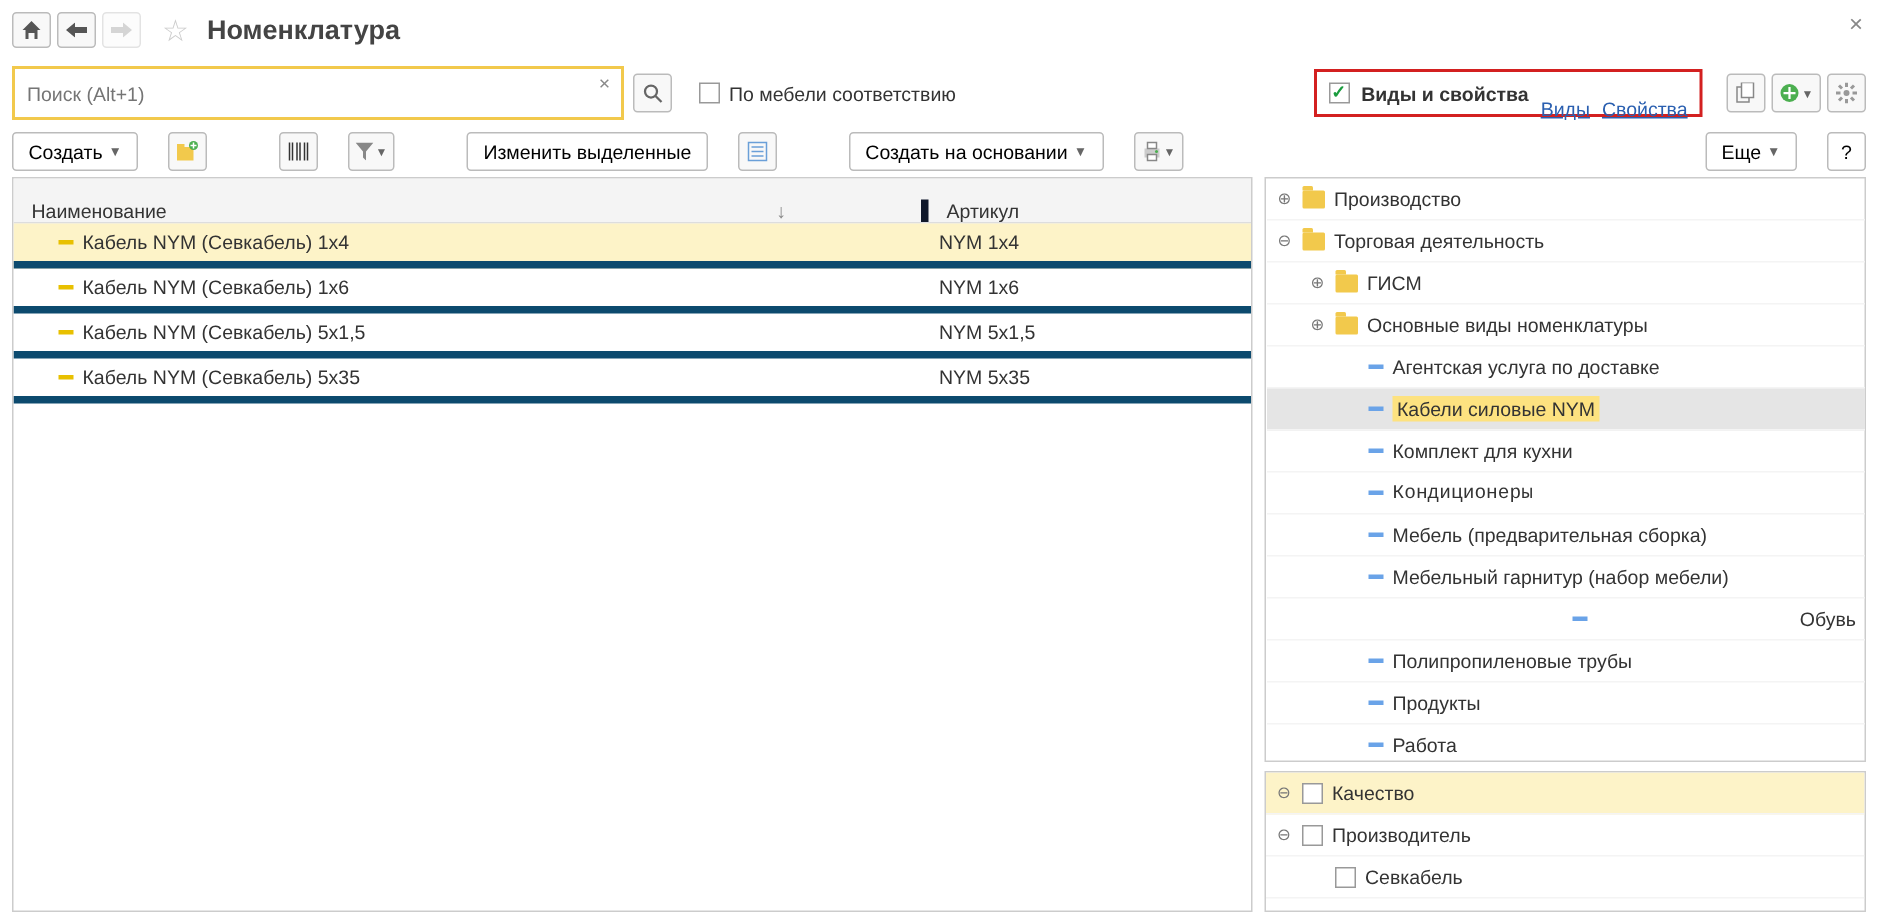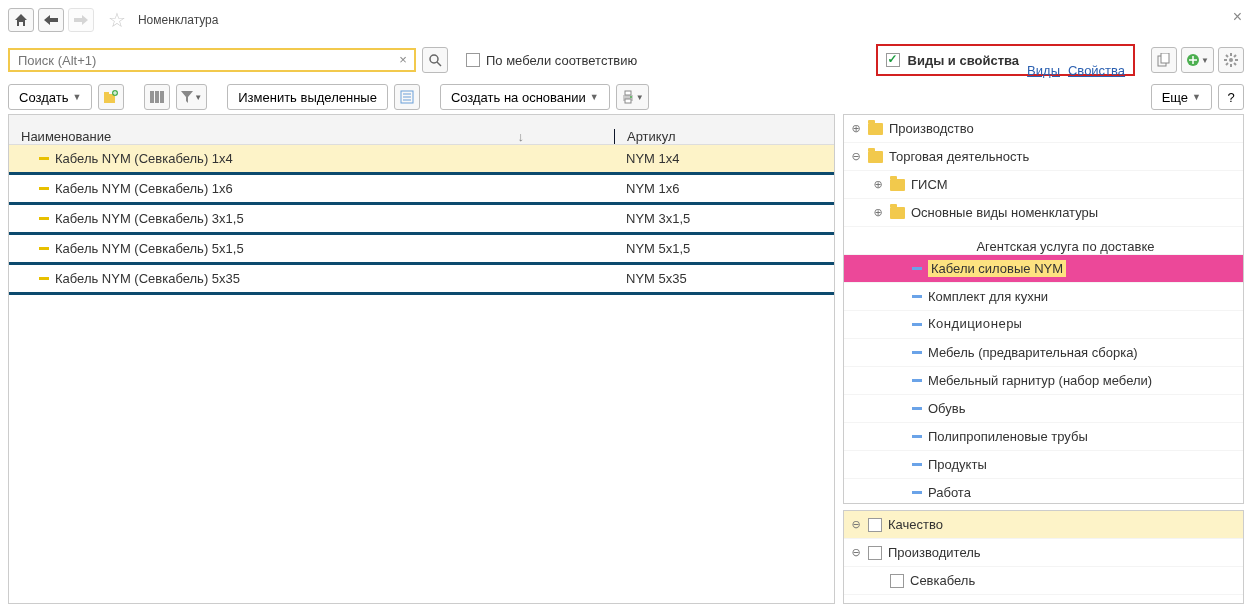--- a/index.html
+++ b/index.html
@@ -1,54 +1,54 @@
 <!DOCTYPE html>
 <html><head>
 <meta charset="utf-8">
 <style>
 * { box-sizing: border-box; margin: 0; padding: 0; }
 body { font-family: Arial, sans-serif; font-size: 13px; color: #333; background: #fff; width: 1252px; height: 614px; overflow: hidden; position: relative; }
 .header-row { display: flex; align-items: center; height: 40px; padding: 4px 8px; gap: 4px; }
 .nav-btn { width: 26px; height: 24px; border: 1px solid #bbb; background: #f8f8f8; border-radius: 3px; display: flex; align-items: center; justify-content: center; cursor: pointer; }
 .nav-btn.disabled { opacity: 0.4; }
 .star { color: #ccc; font-size: 20px; margin: 0 8px 0 10px; }
-.page-title { font-size: 12px; font-weight: normal; color: #444; }
+.page-title { font-size: 18px; font-weight: bold; color: #444; }
 .close-x { position: absolute; right: 10px; top: 8px; font-size: 16px; color: #888; cursor: pointer; }
 .row2 { display: flex; align-items: center; padding: 4px 8px; gap: 6px; }
 .search-wrap { position: relative; width: 408px; }
-.search-input { width: 100%; height: 24px; border: 2px solid #f2c94c; padding: 0 26px 0 8px; font-size: 13px; color: #999; }
+.search-input { width: 100%; height: 36px; border: 2px solid #f2c94c; padding: 0 26px 0 8px; font-size: 13px; color: #999; }
 .search-clear { position: absolute; right: 4px; top: 4px; width: 18px; height: 18px; color: #888; text-align: center; cursor: pointer; }
 .icon-btn { width: 26px; height: 26px; border: 1px solid #bbb; background: #f8f8f8; border-radius: 3px; display: inline-flex; align-items: center; justify-content: center; cursor: pointer; }
 .icon-btn.green svg circle { fill: #4caf50; }
 .chk { width: 14px; height: 14px; border: 1px solid #999; background: #fff; display: inline-block; vertical-align: middle; }
 .chk.checked { background: #fff; }
 .chk.checked::after { content: '✓'; color: #1a9c3e; font-size: 12px; position: relative; top: -3px; left: 1px; font-weight: bold; }
 .highlight-box { border: 2px solid #d32020; padding: 2px 8px; display: flex; align-items: center; gap: 8px; height: 32px; }
 .link { color: #2a5fb0; text-decoration: underline; cursor: pointer; margin-top: 20px; }
 .right-tools { margin-left: auto; display: flex; align-items: center; gap: 4px; }
-.row3 { display: flex; align-items: flex-start; padding: 4px 8px; gap: 6px; }
+.row3 { display: flex; align-items: flex-start; padding: 4px 8px; gap: 20px; }
 .txt-btn { height: 26px; border: 1px solid #bbb; background: #fff; border-radius: 3px; padding: 0 10px; font-size: 13px; cursor: pointer; display: inline-flex; align-items: center; gap: 4px; }
 .txt-btn .chev { font-size: 9px; color: #666; }
 .spacer { flex: 1; }
 .main-area { display: flex; padding: 0 8px; gap: 8px; height: calc(100% - 124px); }
 .left-pane { flex: 1; border: 1px solid #ccc; overflow: auto; }
 .right-pane { width: 401px; display: flex; flex-direction: column; gap: 6px; }
 .tree-box { border: 1px solid #ccc; overflow: auto; flex: 1; }
 .tree-box.top { height: 390px; flex: none; }
 .table-head { display: flex; background: #f4f4f4; border-bottom: 1px solid #ddd; height: 30px; align-items: flex-end; }
 .th-name { flex: 1; padding: 0 12px; display: flex; align-items: center; }
-.th-art { width: 220px; padding: 0 12px; border-left: 1px solid #0f172a; margin-left: 48px; }
+.th-art { width: 220px; padding: 0 12px; border-left: 5px solid #0f172a; margin-left: 48px; }
 .sort-arrow { margin-left: auto; margin-right: 30px; color: #888; }
-.trow { display: flex; height: 30px; align-items: center; border-bottom: 3px solid #0c4a6e; }
+.trow { display: flex; height: 30px; align-items: center; border-bottom: 5px solid #0c4a6e; }
 .trow.sel { background: #fdf3c8; }
 .td-name { flex: 1; padding: 0 12px 0 30px; display: flex; align-items: center; gap: 6px; }
 .td-art { width: 220px; padding: 0 12px; }
 .dash { width: 10px; height: 3px; background: #e8c000; display: inline-block; }
 .tree-row { display: flex; align-items: center; height: 28px; padding: 0 6px; border-bottom: 1px solid #f4f4f4; gap: 6px; cursor: pointer; }
-.tree-row.sel { background: #ec4899; }
+.tree-row.sel { background: #e5e5e5; }
 .tree-row .label.sel-label { background: #fde280; padding: 1px 3px; }
 .expander { width: 12px; height: 12px; display: inline-flex; align-items: center; justify-content: center; font-size: 11px; color: #777; }
 .folder { width: 15px; height: 12px; background: #f2c94c; border-radius: 1px; display: inline-block; position: relative; }
 .folder::before { content: ''; position: absolute; top: -3px; left: 0; width: 7px; height: 3px; background: #f2c94c; border-radius: 1px 1px 0 0; }
 .leaf-dash { width: 10px; height: 3px; background: #6aa3e8; display: inline-block; }
 .prop-row { display: flex; align-items: center; height: 28px; padding: 0 6px; border-bottom: 1px solid #f4f4f4; gap: 6px; }
 .prop-row.sel { background: #fdf3c8; }
 svg { display: block; }
 </style>
 </head>
@@ -215,27 +215,20 @@
         <div class="trow">
           <div class="td-name">
             <span class="dash"></span>
             <span>Кабель NYM (Севкабель) 1х6</span>
           </div>
           <div class="td-art">NYM 1x6</div>
         </div>
         <div class="trow">
           <div class="td-name">
             <span class="dash"></span>
-            <span>Кабель NYM (Севкабель) 3x1,5</span>
-          </div>
-          <div class="td-art">NYM 3x1,5</div>
-        </div>
-        <div class="trow">
-          <div class="td-name">
-            <span class="dash"></span>
             <span>Кабель NYM (Севкабель) 5х1,5</span>
           </div>
           <div class="td-art"> NYM 5x1,5</div>
         </div>
         <div class="trow">
           <div class="td-name">
             <span class="dash"></span>
             <span>Кабель NYM (Севкабель) 5х35</span>
           </div>
           <div class="td-art">NYM 5x35</div>
@@ -259,21 +252,21 @@
           <div class="tree-row" style="padding-left: 28px;">
             <span class="expander">⊕</span>
             <span class="folder"></span>
             <span class="label">ГИСМ</span>
           </div>
           <div class="tree-row" style="padding-left: 28px;">
             <span class="expander">⊕</span>
             <span class="folder"></span>
             <span class="label">Основные виды номенклатуры</span>
           </div>
-          <div class="tree-row" style="padding-left: 50px; flex-direction: column;">
+          <div class="tree-row" style="padding-left: 50px;">
             <span class="expander"></span>
             <span class="leaf-dash"></span>
             <span class="label">Агентская услуга по доставке</span>
           </div>
           <div class="tree-row sel" style="padding-left: 50px;">
             <span class="expander"></span>
             <span class="leaf-dash"></span>
             <span class="label sel-label">Кабели силовые NYM</span>
           </div>
           <div class="tree-row" style="padding-left: 50px;">
@@ -289,21 +282,21 @@
           <div class="tree-row" style="padding-left: 50px;">
             <span class="expander"></span>
             <span class="leaf-dash"></span>
             <span class="label">Мебель (предварительная сборка)</span>
           </div>
           <div class="tree-row" style="padding-left: 50px;">
             <span class="expander"></span>
             <span class="leaf-dash"></span>
             <span class="label">Мебельный гарнитур (набор мебели)</span>
           </div>
-          <div class="tree-row" style="padding-left: 50px;">
+          <div class="tree-row" style="padding-left: 50px; justify-content: space-between;">
             <span class="expander"></span>
             <span class="leaf-dash"></span>
             <span class="label">Обувь</span>
           </div>
           <div class="tree-row" style="padding-left: 50px;">
             <span class="expander"></span>
             <span class="leaf-dash"></span>
             <span class="label">Полипропиленовые  трубы</span>
           </div>
           <div class="tree-row" style="padding-left: 50px;">

